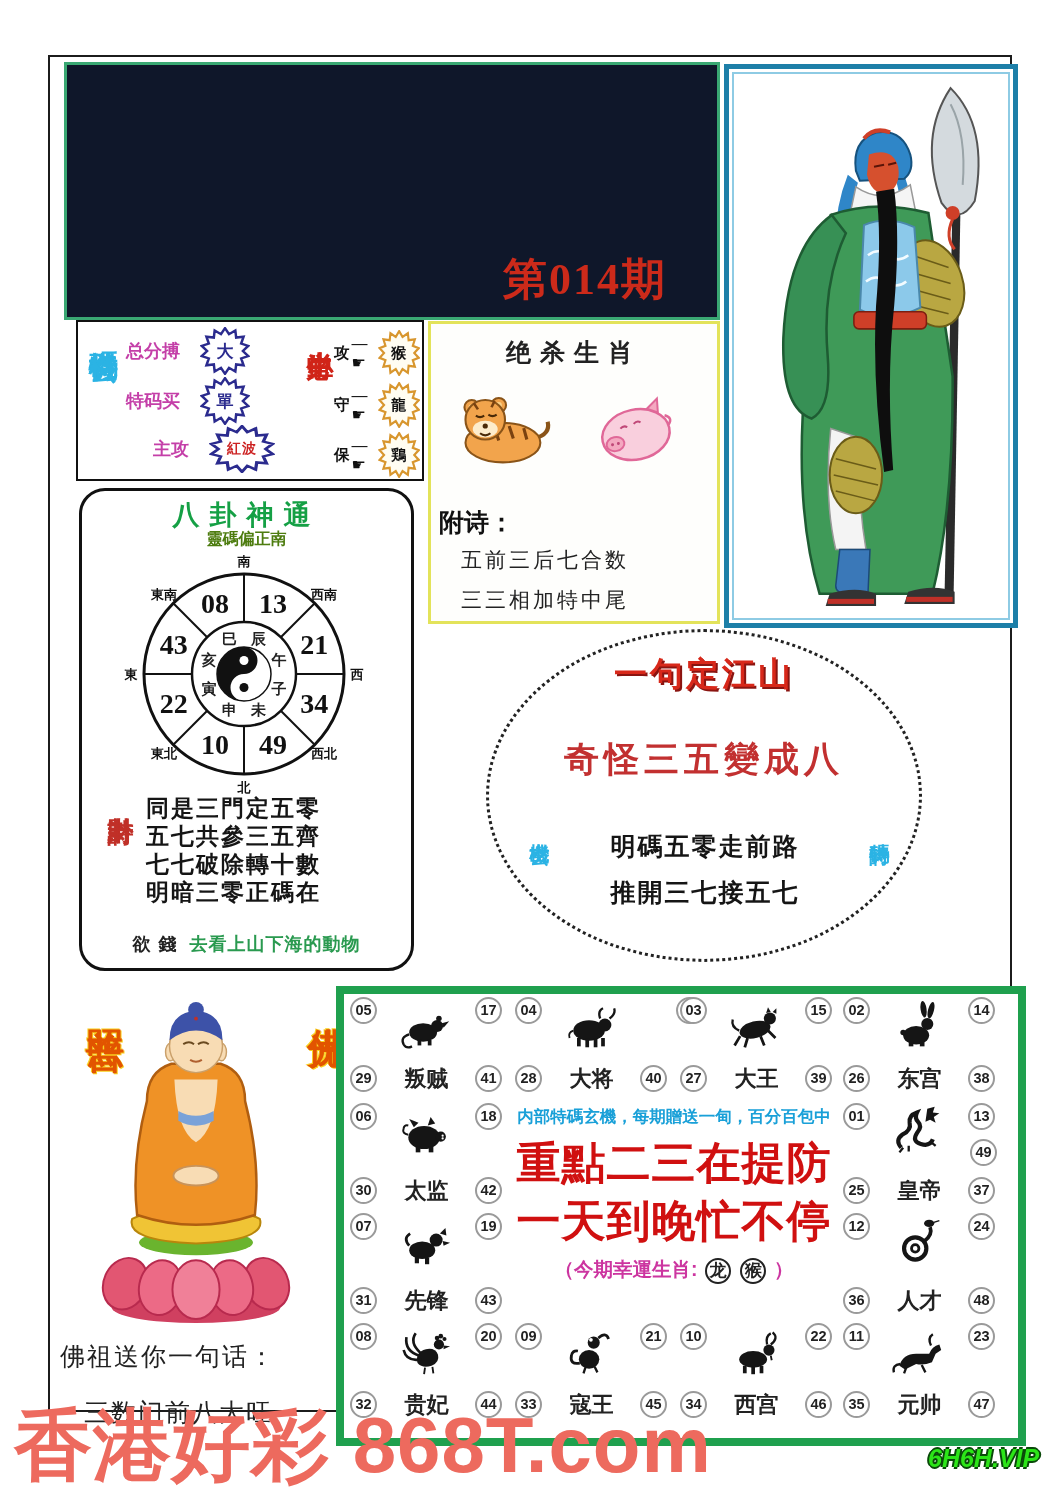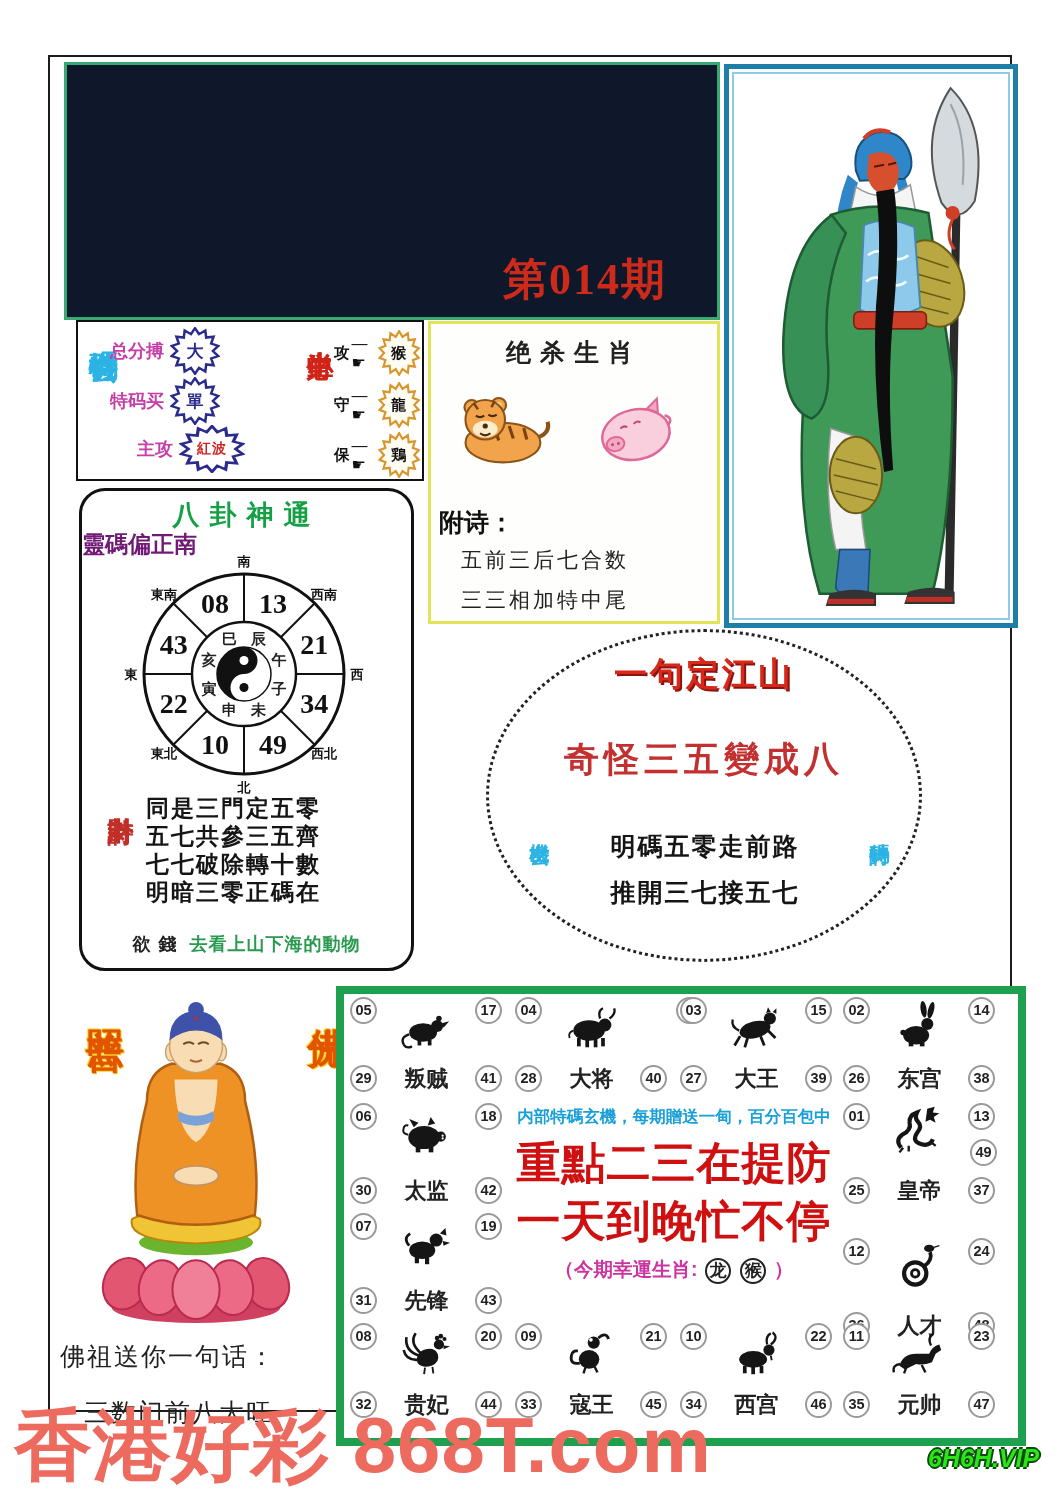--- a/index.html
+++ b/index.html
@@ -16,21 +16,21 @@
   .issue{position:absolute;right:50px;bottom:8px;font-family:"Liberation Serif",serif;
          font-size:44px;font-weight:bold;color:#cc2a1a;letter-spacing:2px;}
 
   
   .guanyu-panel{left:724px;top:64px;width:284px;height:554px;border:5px solid #1d7fa8;background:#fff;}
   .guanyu-inner{position:absolute;inset:3px;border:2px solid #8ecbe4;}
 
   
   .special-panel{left:76px;top:320px;width:344px;height:157px;border:2px solid #111;background:#fff;}
   .sp-title{left:8px;top:6px;font-size:29px;line-height:36px;font-weight:bold;color:#2bb3e4;}
-  .sp-row{display:flex;align-items:center;gap:6px;position:absolute;left:32px;width:176px;height:50px;}
+  .sp-row{display:flex;align-items:center;gap:20px;position:absolute;left:48px;width:176px;height:50px;}
   .sp-label{font-size:18px;font-weight:bold;color:#c43fa8;white-space:nowrap;}
   .burst{position:relative;display:inline-flex;align-items:center;justify-content:center;width:50px;height:48px;}
   .burst svg{position:absolute;inset:0;width:100%;height:100%;}
   .burst b{position:relative;z-index:1;font-size:17px;color:#2b2b8e;}
   .burst.wide{width:66px;}
   .burst.wide b{font-size:14px;color:#cc2222;letter-spacing:1px;}
   .burst.orange{width:46px;height:46px;}
   .burst.orange b{font-size:15px;color:#111;}
   .mw-title{left:224px;top:8px;font-size:27px;line-height:36px;font-weight:bold;color:#d02418;}
   .mw-row{display:flex;align-items:center;gap:2px;position:absolute;left:256px;width:86px;height:46px;}
@@ -40,22 +40,22 @@
   
   .kill-panel{left:428px;top:321px;width:286px;height:297px;border:3px solid #e3e35a;background:#fefefc;}
   .kill-title{position:absolute;top:12px;left:0;right:0;text-align:center;font-size:25px;font-weight:bold;letter-spacing:9px;color:#222;}
   .kill-poem-label{position:absolute;left:8px;top:182px;font-size:25px;font-weight:bold;font-family:"Liberation Serif",serif;}
   .kill-line{position:absolute;left:30px;font-size:21px;letter-spacing:3px;font-family:"Liberation Serif",serif;color:#222;}
 
   
   .bagua-panel{left:79px;top:488px;width:329px;height:477px;border:3px solid #111;border-radius:26px;background:#fff;}
   .bagua-title{position:absolute;top:6px;left:0;right:0;text-align:center;font-size:27px;font-weight:bold;
                letter-spacing:10px;color:#15a045;}
-  .bagua-sub{position:absolute;top:38px;left:0;right:0;text-align:left;font-size:23px;font-weight:bold;
-             font-family:"Liberation Serif",serif;color:#701a75;}
+  .bagua-sub{position:absolute;top:38px;left:0;right:0;text-align:center;font-size:16px;font-weight:bold;
+             font-family:"Liberation Serif",serif;color:#4d7c0f;}
   #bagua-wheel-box{position:absolute;left:37px;top:58px;width:250px;height:250px;}
   .bp-poem-title{left:24px;top:306px;font-size:26px;line-height:29px;font-weight:bold;color:#c03028;}
   .bp-line{position:absolute;left:64px;font-size:23px;font-weight:bold;font-family:"Liberation Serif",serif;
            letter-spacing:2px;color:#151515;}
   .provider{position:absolute;top:413px;left:0;right:0;text-align:center;font-size:21px;font-weight:bold;
             color:#c0309a;letter-spacing:6px;}
   .money-line{position:absolute;top:441px;left:0;right:0;text-align:center;font-size:18px;font-weight:bold;}
   .money-label{color:#222;letter-spacing:8px;}
   .money-hint{color:#2a9a50;letter-spacing:1px;}
 
@@ -445,21 +445,21 @@
               <ellipse cx="27" cy="38" rx="14" ry="9.5"></ellipse>
               <circle cx="42" cy="27" r="7"></circle>
               <polygon points="46,20 52,14 53,22"></polygon>
               <polygon points="49,28 57,30 50,33"></polygon>
               <path d="M13 33 q-7 -8 1 -13" fill="none" stroke="#151515" stroke-width="3"></path>
               <rect x="19" y="45" width="4.5" height="7"></rect>
               <rect x="30" y="46" width="4.5" height="7"></rect>
             </svg></span>
           <span class="ztitle" style="top: 76px;">先锋</span>
         </div>
-        <div class="zcell" style="left: 493px; top: 216px; height: 110px; margin-top: 25px;">
+        <div class="zcell" style="left: 493px; top: 216px; height: 110px;">
           <span class="num" style="left: 6px; top: 3px;">12</span>
           <span class="num" style="left: 131px; top: 3px;">24</span>
           <span class="num" style="left: 6px; top: 77px;">36</span>
           <span class="num" style="left: 131px; top: 77px;">48</span>
           <span class="zicon"><svg viewBox="0 0 60 56" fill="#151515">
               <circle cx="27" cy="36" r="12" fill="none" stroke="#151515" stroke-width="4.5"></circle>
               <circle cx="27" cy="36" r="4" fill="none" stroke="#151515" stroke-width="3"></circle>
               <path d="M37 28 Q46 21 43 13" fill="none" stroke="#151515" stroke-width="4"></path>
               <ellipse cx="42" cy="9" rx="5.5" ry="4"></ellipse>
               <path d="M47 8 l6 -2" stroke="#151515" stroke-width="1.5"></path>

